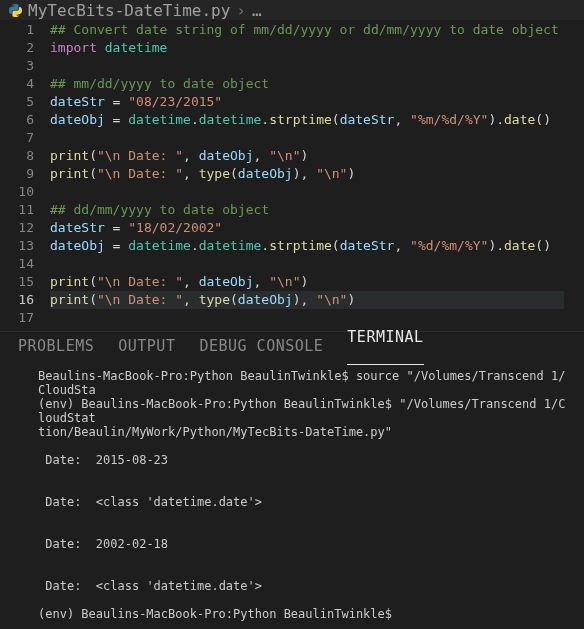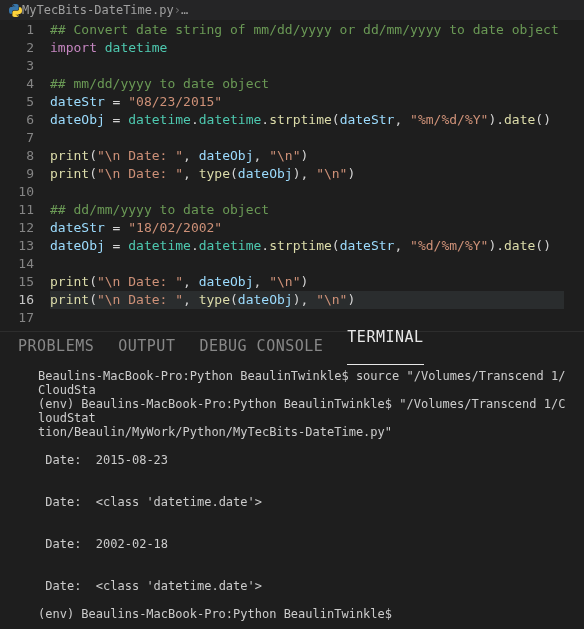--- a/index.html
+++ b/index.html
@@ -17,23 +17,24 @@
   .tabbar {
     height: 30px;
     background: #252526;
     display: flex;
     align-items: center;
     border-bottom: 1px solid #1e1e1e;
   }
   .breadcrumb {
     display: flex;
     align-items: center;
+    gap: 6px;
     padding: 0 8px;
     color: #a0a0a0;
-    font-size: 12px;
+    font-size: 16px;
   }
   .breadcrumb .sep { color: #6e6e6e; }
   .editor {
     flex: 0 0 auto;
     height: 310px;
     overflow: hidden;
     display: flex;
     line-height: 18px;
   }
   .gutter {

